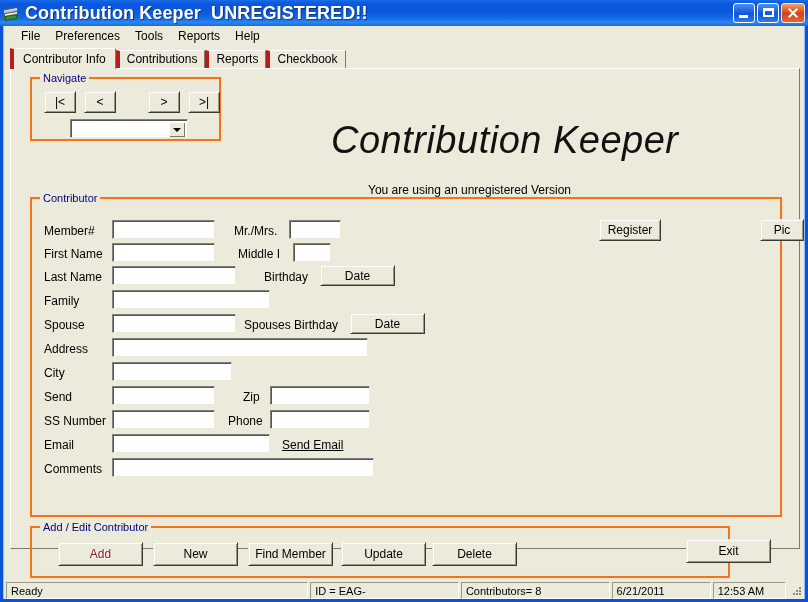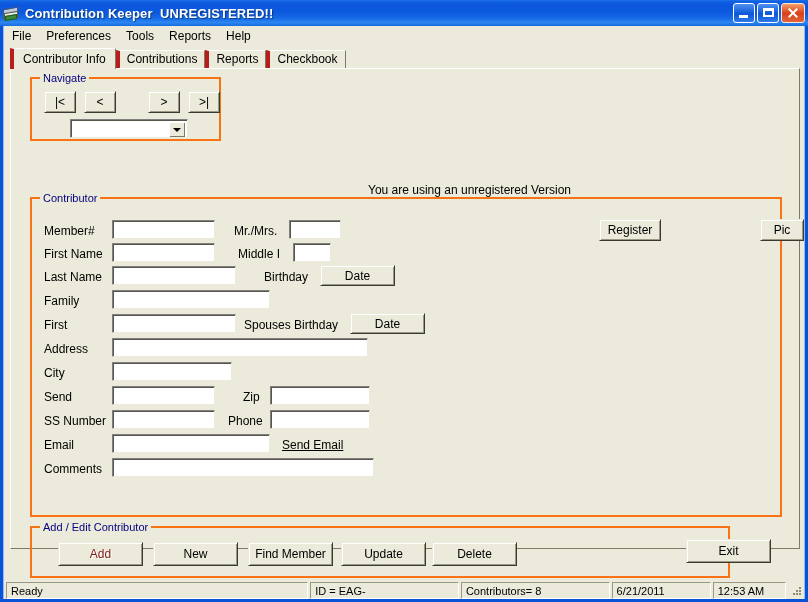--- a/index.html
+++ b/index.html
@@ -62,21 +62,21 @@
     position: absolute;
     left: 2px; top: 10px;
     width: 12px; height: 5px;
     background: #3c8b3c;
     border: 1px solid #1d5c1d;
     transform: skewY(-9deg);
     box-sizing: border-box;
   }
   .title-text {
     color: #ffffff;
-    font-size: 13px;
+    font-size: 18px;
     font-weight: bold;
     letter-spacing: 0.1px;
     text-shadow: 1px 1px 1px rgba(0,0,0,0.45);
     white-space: pre;
   }
   .winbtns {
     position: absolute;
     right: 3px; top: 3px;
     display: flex;
     gap: 2px;
@@ -133,21 +133,21 @@
 
   
   .menubar {
     position: absolute;
     left: 0; top: 0;
     width: 100%;
     height: 20px;
     background: #ECEADA;
     display: flex;
     align-items: center;
-    padding-left: 1px;
+    padding-left: 10px;
     box-sizing: border-box;
   }
   .menuitem {
     font-size: 12px;
     color: #000;
     padding: 2px 8px 2px 7px;
     cursor: default;
     white-space: nowrap;
   }
 
@@ -413,20 +413,21 @@
         <div class="btn" style="position:absolute; left:116px; top:12px; width:32px; height:22px;">&gt;</div>
         <div class="btn" style="position:absolute; left:156px; top:12px; width:32px; height:22px;">&gt;|</div>
 
         <div class="combo" style="left:38px; top:40px; width:118px; height:19px;">
           <div class="arrowbox">
               <span class="arrow-dn"></span>
             </div>
         </div>
       </div>
 
+      <div class="headline" style="left:320px; top:50px;">Contribution Keeper</div>
       <div class="subline" style="left:357px; top:114px;">You are using an unregistered Version</div>
 
       <div class="groupbox" style="left:19px; top:128px; width:752px; height:320px;">
         <span class="gb-label">Contributor</span>
 
         <div class="btn" style="position:absolute; left:567px; top:20px; width:62px; height:22px;">Register</div>
         <div class="btn" style="position:absolute; left:728px; top:20px; width:44px; height:22px;">Pic</div>
 
         <span class="lbl" style="left:12px; top:25px;">Member#</span>
         <input class="tinput" style="left: 80px; top: 21px; width: 103px; height: 19px;" value="">
@@ -439,21 +440,21 @@
         <input class="tinput" style="left: 261px; top: 44px; width: 38px; height: 19px;" value="">
 
         <span class="lbl" style="left:12px; top:71px;">Last Name</span>
         <input class="tinput" style="left: 80px; top: 67px; width: 124px; height: 19px;" value="">
         <span class="lbl" style="left:232px; top:71px;">Birthday</span>
         <div class="btn" style="position:absolute; left:288px; top:66px; width:75px; height:21px;">Date</div>
 
         <span class="lbl" style="left:12px; top:95px;">Family</span>
         <input class="tinput" style="left: 80px; top: 91px; width: 158px; height: 19px;" value="">
 
-        <span class="lbl" style="left:12px; top:119px;">First</span>
+        <span class="lbl" style="left:12px; top:119px;">Spouse</span>
         <input class="tinput" style="left: 80px; top: 115px; width: 124px; height: 19px;" value="">
         <span class="lbl" style="left:212px; top:119px;">Spouses Birthday</span>
         <div class="btn" style="position:absolute; left:318px; top:114px; width:75px; height:21px;">Date</div>
 
         <span class="lbl" style="left:12px; top:143px;">Address</span>
         <input class="tinput" style="left: 80px; top: 139px; width: 256px; height: 19px;" value="">
 
         <span class="lbl" style="left:12px; top:167px;">City</span>
         <input class="tinput" style="left: 80px; top: 163px; width: 120px; height: 19px;" value="">
 

